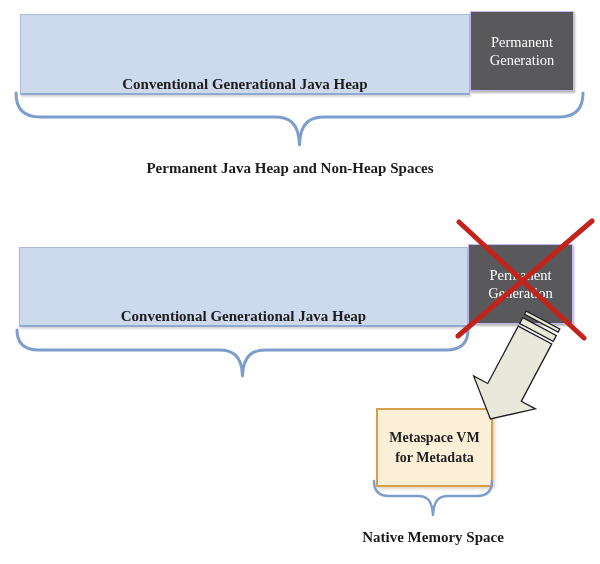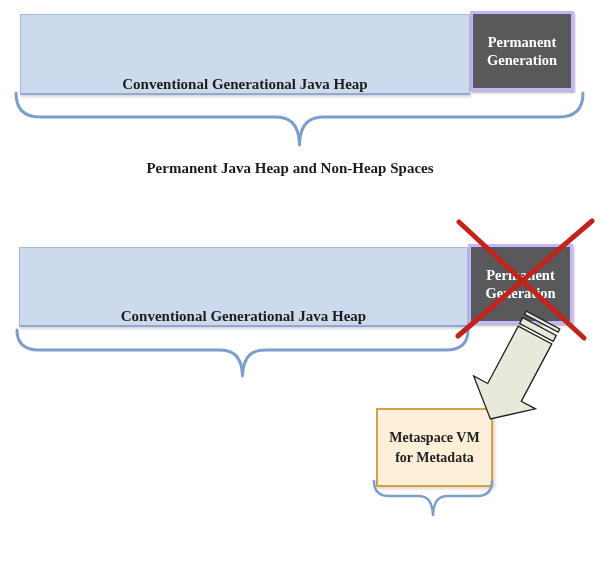--- a/index.html
+++ b/index.html
@@ -16,25 +16,25 @@
     background:var(--bar_fill,#cdd9ec);
     border:1px solid var(--bar_border,#a9bad8);
     border-bottom:2px solid #93a9cc;
     box-shadow:1px 2px 2px rgba(130,140,160,0.35);
     display:flex;align-items:flex-end;justify-content:center;
     font-weight:bold;font-size:15px;color:var(--label_text,#1c1c1c);
     box-sizing:border-box;
   }
   .permgen-box{
     background:var(--permgen_fill,#59595b);
-    border:3px solid #c4b5fd;
+    border:1px solid #c4b5fd;
     box-shadow:1px 2px 2px rgba(90,90,95,0.45);
     display:flex;align-items:center;justify-content:center;
     text-align:center;
-    font-weight:bold;font-size:14.5px;line-height:18px;
+    font-weight:normal;font-size:14.5px;line-height:18px;
     color:var(--permgen_text,#ffffff);
     box-sizing:border-box;
     padding:0 8px;
   }
   .caption{
     font-weight:bold;font-size:15px;color:var(--label_text,#1c1c1c);
     text-align:center;white-space:nowrap;
   }
   .brace path{
     fill:none;
@@ -107,14 +107,15 @@
       <rect class="arrow-shape" x="0" y="-19" width="3.5" height="38"></rect>
       <rect class="arrow-shape" x="7.5" y="-19" width="6.5" height="38"></rect>
       <path class="arrow-shape" d="M 17,-19 L 82,-19 L 82,-35 L 112,0 L 82,35 L 82,19 L 17,19 Z"></path>
     </g>
   </svg>
 
   <svg class="abs brace small" style="left:371px;top:479px;" width="124" height="42" viewBox="0 0 124 42">
     <path d="M 3,2 C 3,12 8,17 18,17 L 47,17 C 55,17 61,20 62,36 C 63,20 69,17 77,17 L 106,17 C 116,17 121,12 121,2"></path>
   </svg>
 
+  <div class="abs caption" style="left:333px;top:529px;width:200px;">Native Memory Space</div>
 
 </div>
 
 </body></html>

